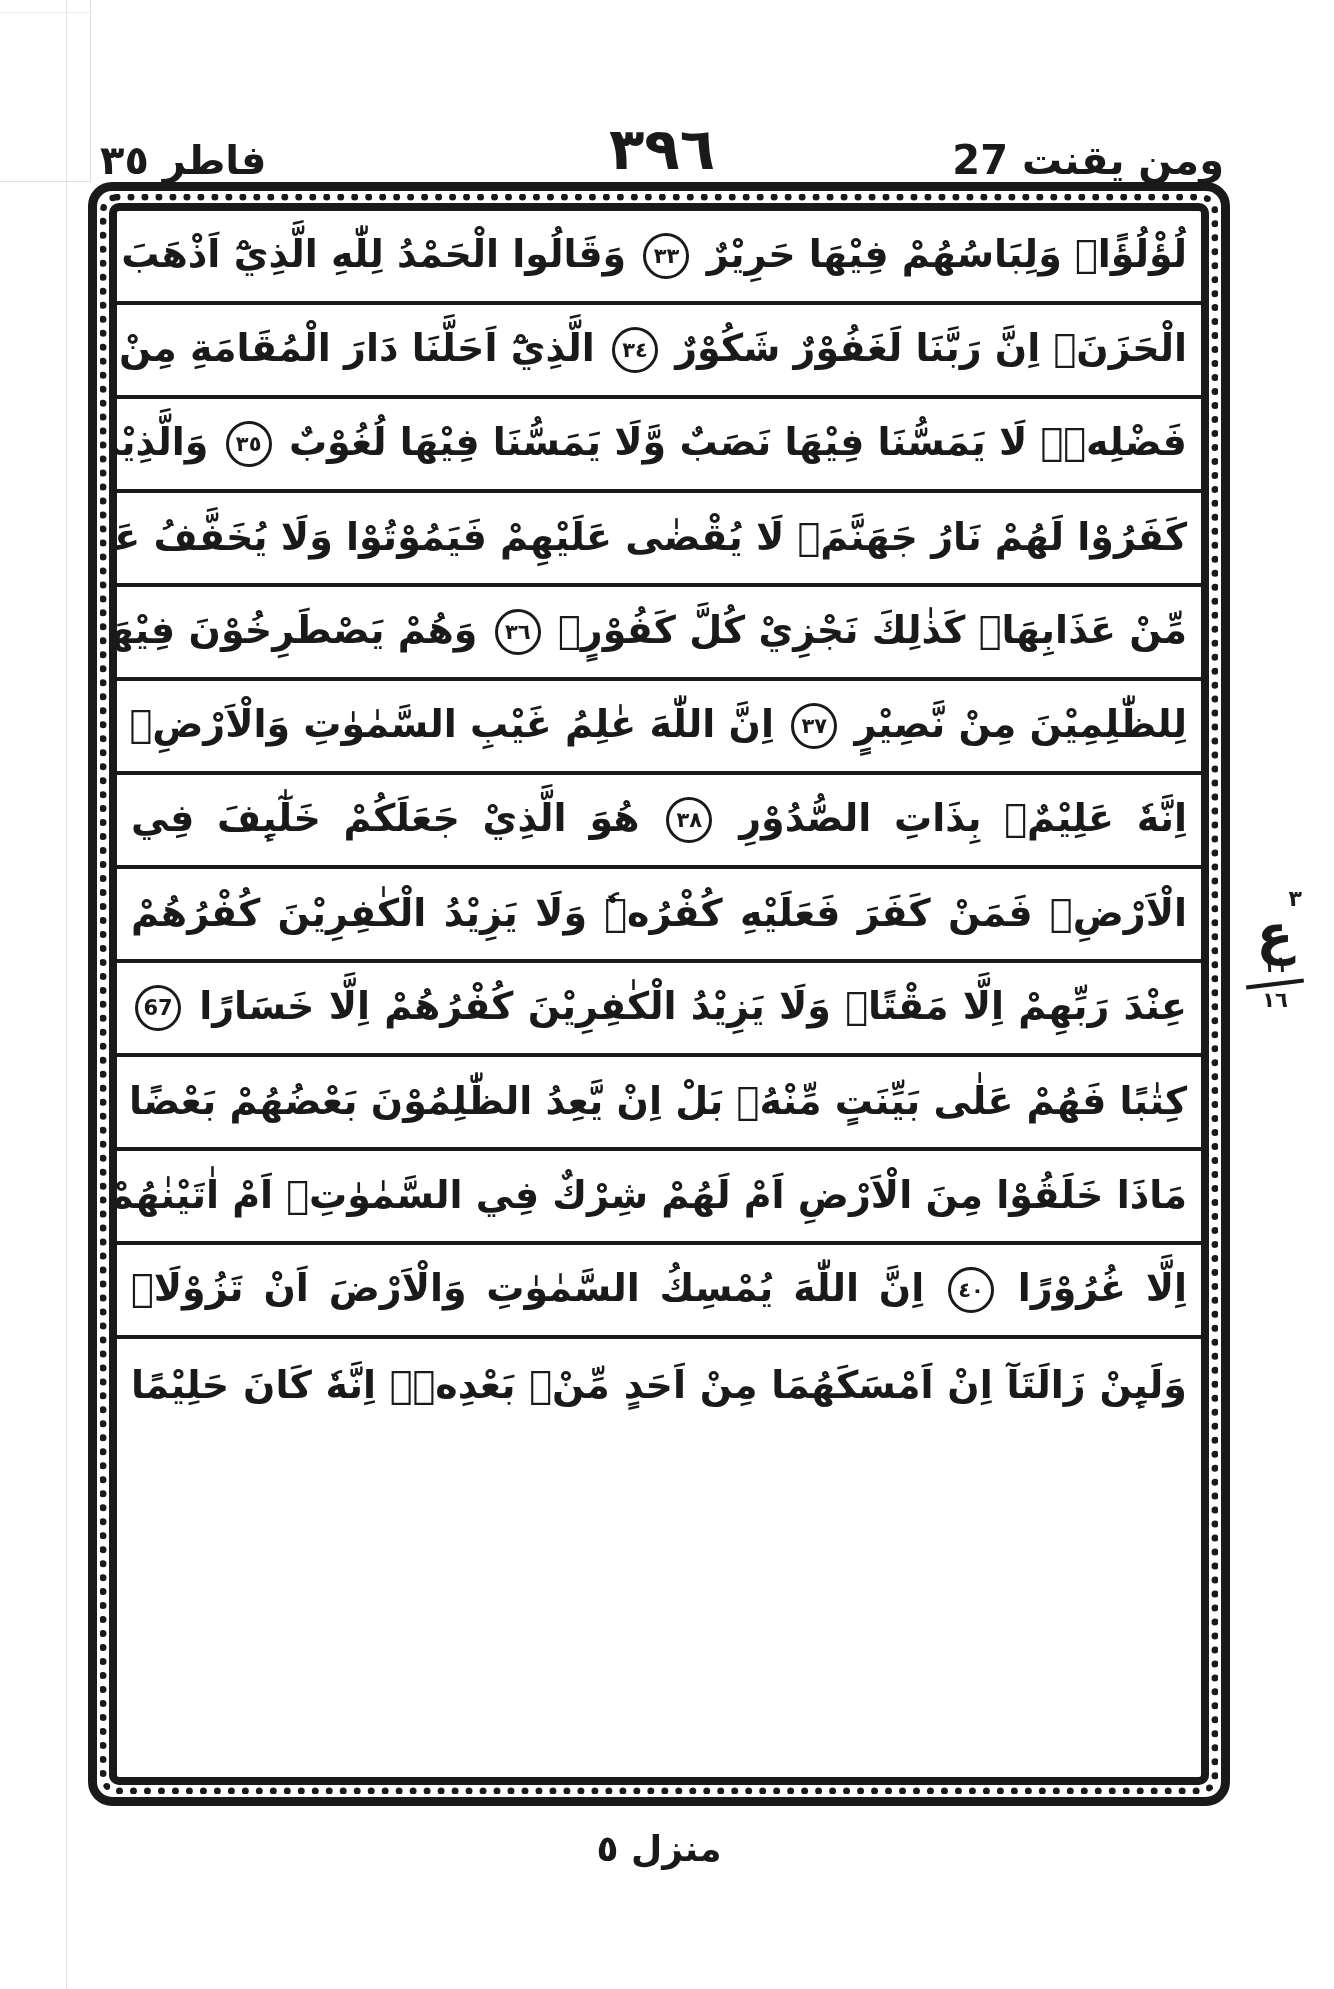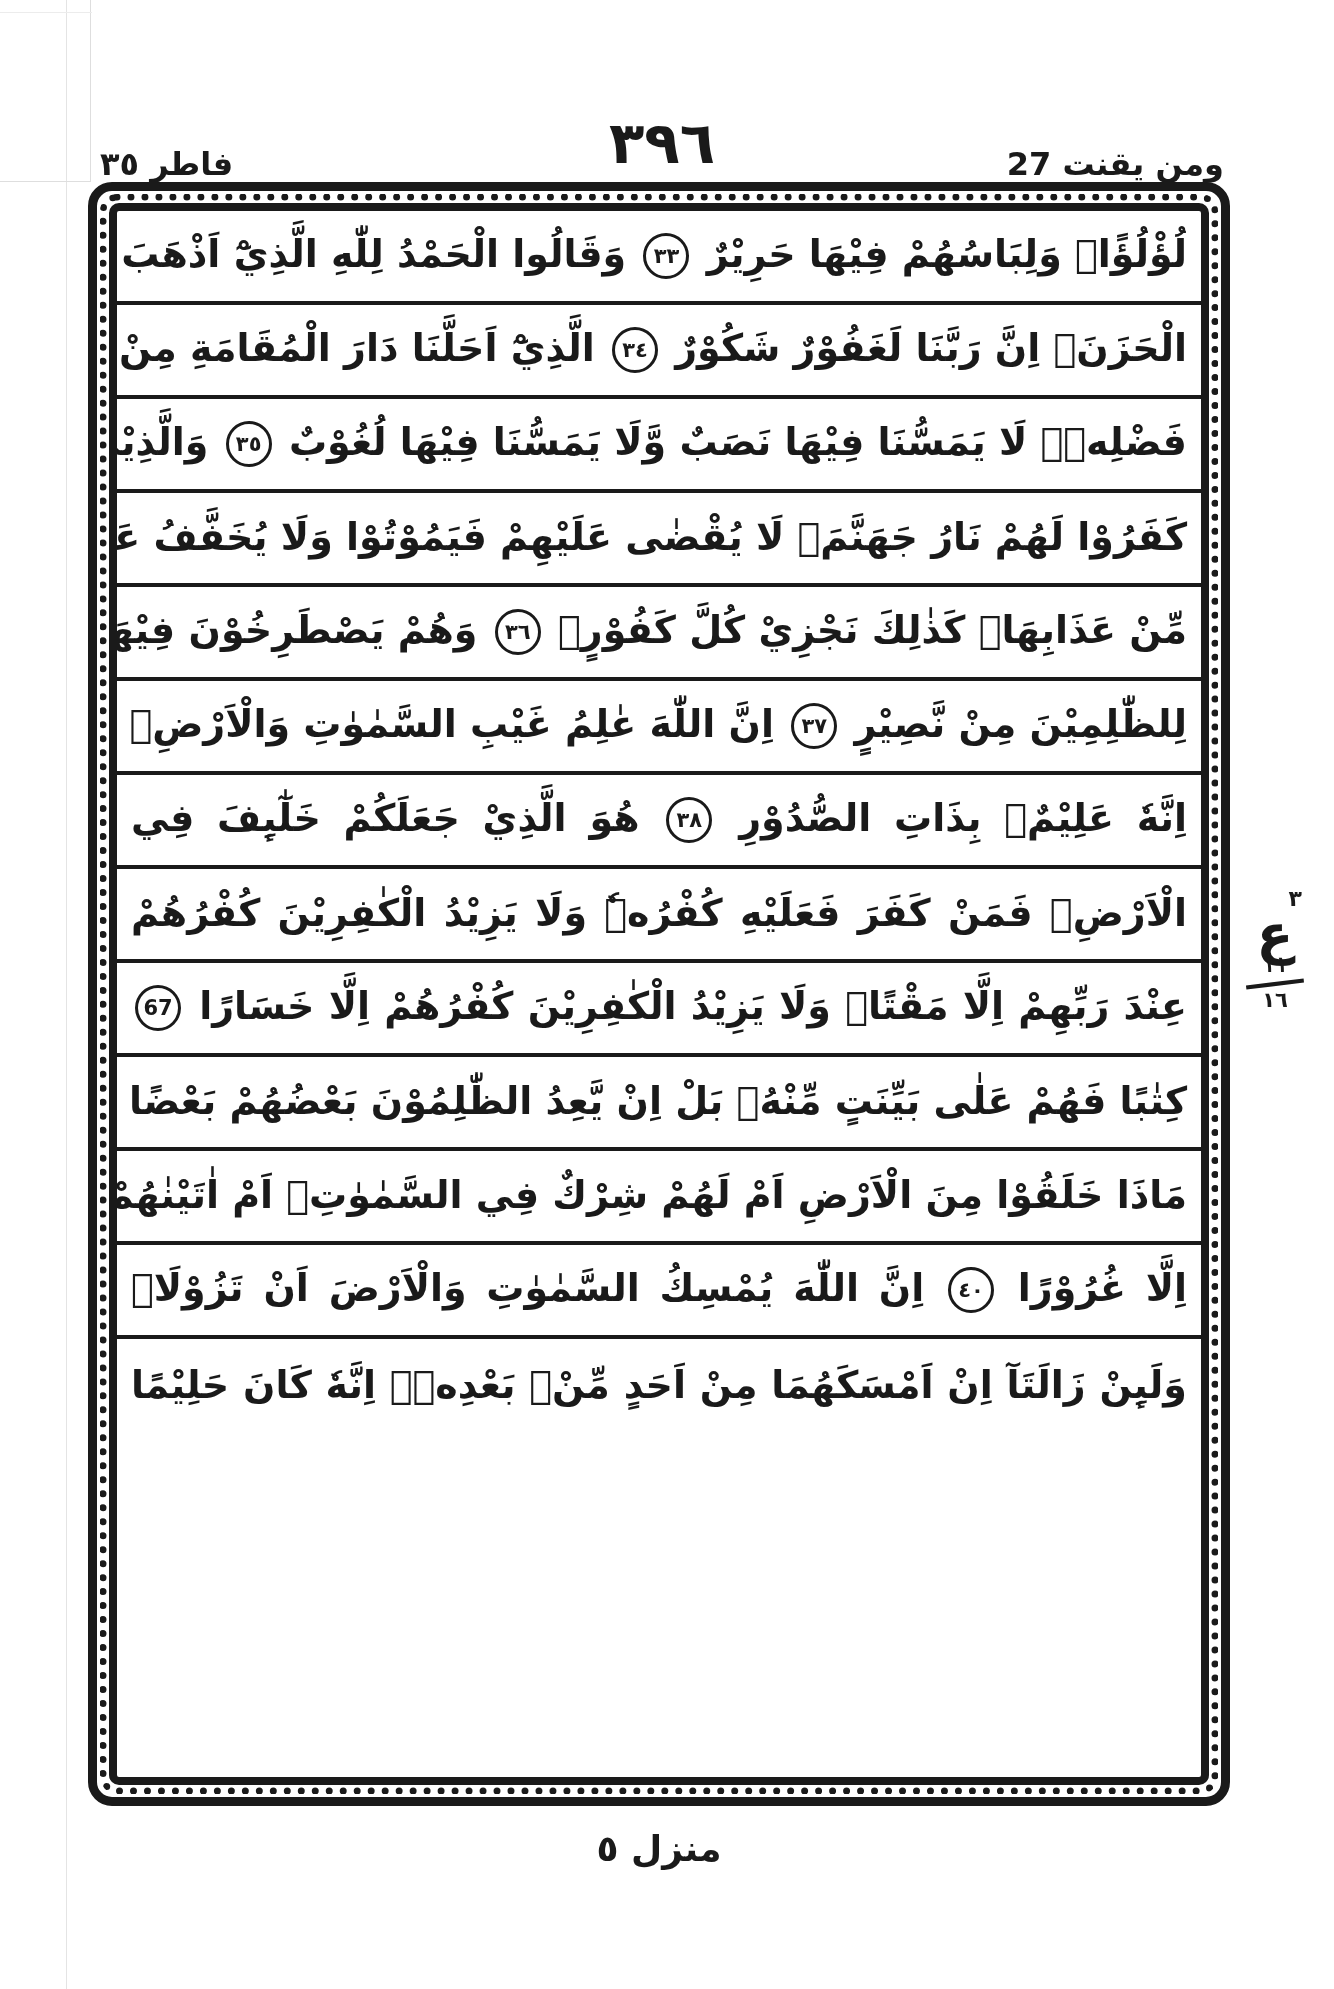--- a/index.html
+++ b/index.html
@@ -18,24 +18,24 @@
   .scan-v2 { position:absolute; left:90px; top:0; width:1px; height:182px; background:#dedede; }
   .scan-h1 { position:absolute; left:0; top:181px; width:90px; height:1px; background:#dedede; }
   .scan-h2 { position:absolute; left:0; top:12px; width:92px; height:1px; background:#ececec; }
 
   
   .page-header {
     position: absolute; top: 88px; left: 100px; right: 110px; height: 92px;
     display: flex; align-items: flex-end; justify-content: space-between;
     font-weight: bold;
   }
-  .hdr-side { font-size: 32px; line-height: 1; white-space: nowrap; }
+  .hdr-side { font-size: 40px; line-height: 1; white-space: nowrap; }
   .hdr-page-no {
     position: absolute; left: 50%; transform: translateX(-50%);
-    bottom: 8px; font-size: 58px; line-height: 1; letter-spacing: 6px;
+    bottom: 2px; font-size: 58px; line-height: 1; letter-spacing: 6px;
   }
 
   
   .frame-outer {
     position: absolute; left: 88px; top: 182px; width: 1142px; height: 1624px;
     border: 9px solid #1a1a1a; border-radius: 24px;
     padding: 3px; background: #fff;
   }
   .frame-dots {
     width: 100%; height: 100%;

